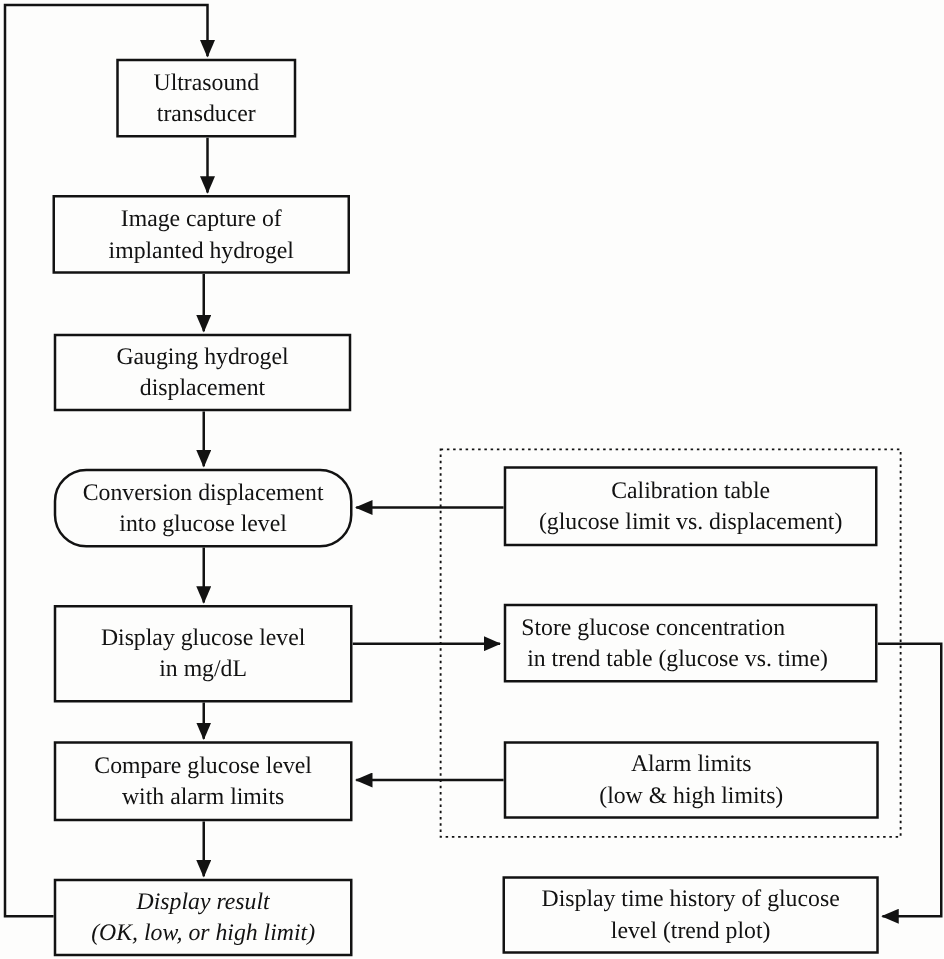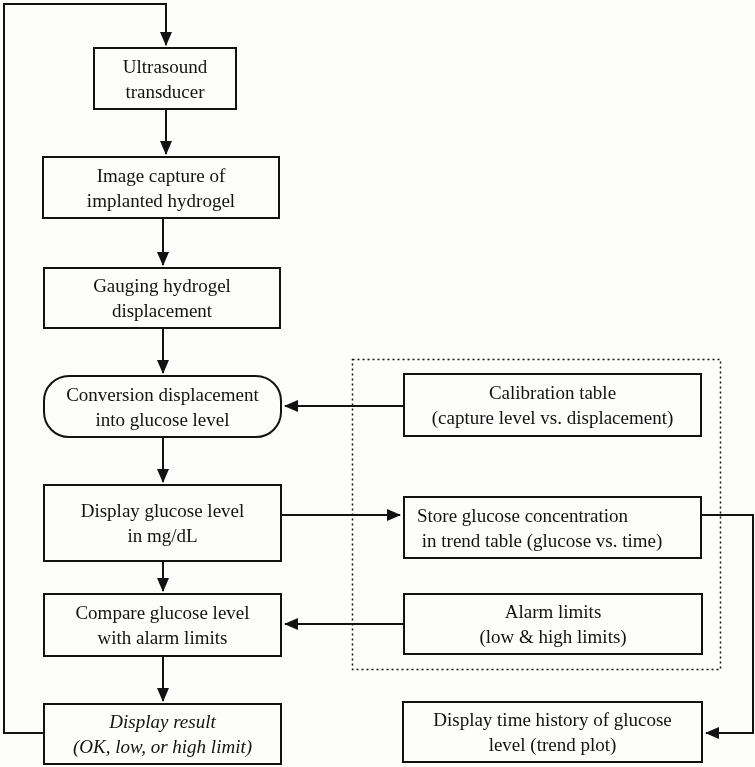--- a/index.html
+++ b/index.html
@@ -108,24 +108,24 @@
 with alarm limits</span>
   </div>
 
   <div class="node" style="left:43px; top:703px; width:239px; height:62px;font-style:italic;">
     <span>Display result
 (OK, low, or high limit)</span>
   </div>
 
   <div class="node" style="left:403px; top:373px; width:299px; height:64px;">
     <span>Calibration table
-(capture level vs. displacement)</span>
+(glucose limit vs. displacement)</span>
   </div>
 
-  <div class="node align-left" style="left:403px; top:496px; width:299px; height:63px;">
+  <div class="node align-left" style="left:403px; top:483px; width:299px; height:63px;">
     <span>Store glucose concentration
 &nbsp;in trend table (glucose vs. time)</span>
   </div>
 
   <div class="node" style="left:403px; top:593px; width:300px; height:62px;">
     <span>Alarm limits
 (low &amp; high limits)</span>
   </div>
 
   <div class="node" style="left:402px; top:701px; width:301px; height:62px;">

